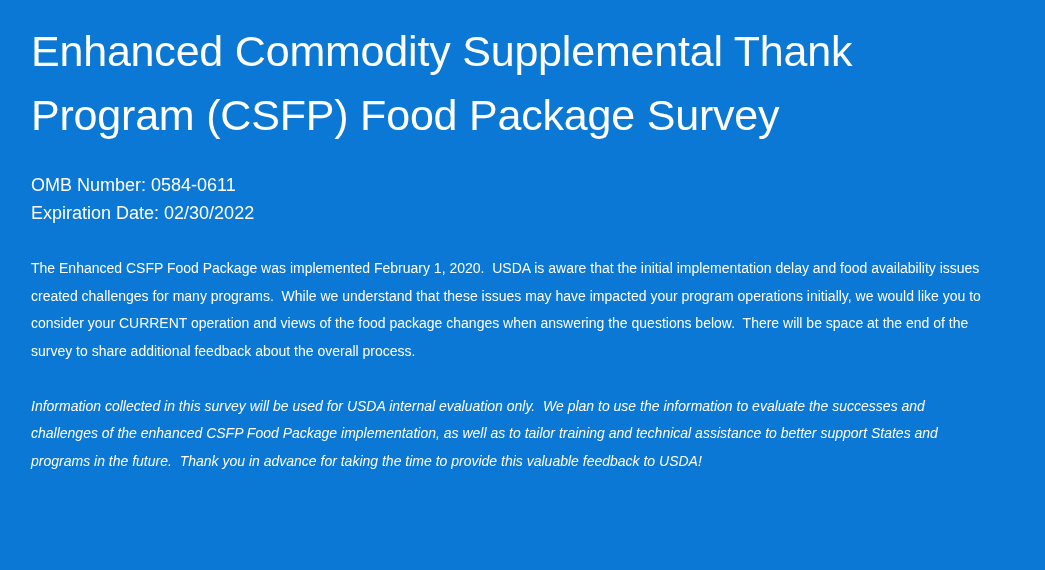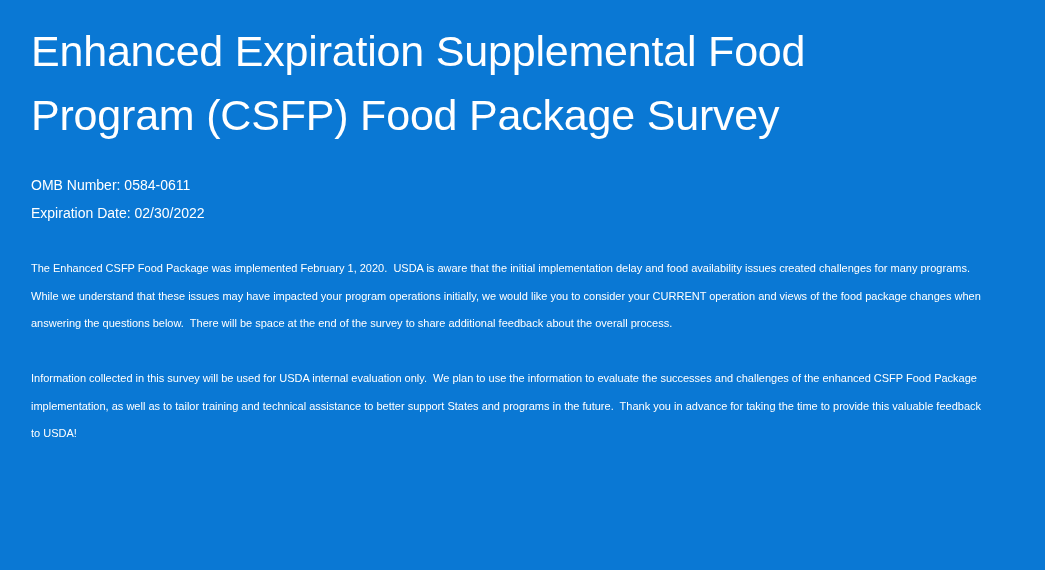--- a/index.html
+++ b/index.html
@@ -50,54 +50,55 @@
 
   
   .meta-block {
     position: absolute;
     top: 172px;
     left: 0;
     width: 600px;
   }
   .meta-line {
     color: #FFFFFF;
-    font-size: 14px;
+    font-size: 18px;
     font-weight: 400;
     line-height: 27.5px;
     white-space: nowrap;
   }
 
   
   .body-block {
     position: absolute;
     top: 255px;
     left: 0;
     width: 962px;
   }
   .body-para {
     margin: 0 0 27.5px 0;
     color: #FFFFFF;
-    font-size: 11px;
+    font-size: 14px;
     font-weight: 400;
     line-height: 27.5px;
     text-align: left;
     white-space: pre-wrap;
   }
   .body-para:last-child {
     margin-bottom: 0;
+    font-style: italic;
   }
 </style>
 </head>
 <body>
 
 <div id="survey-intro-page" style="background: rgb(10, 120, 212);">
 
   <div class="content-wrap">
 
-    <h1 class="survey-title">Enhanced Expiration Supplemental Food
+    <h1 class="survey-title">Enhanced Commodity Supplemental Thank
 Program (CSFP) Food Package Survey</h1>
 
     <div class="meta-block">
       <div class="meta-line">OMB Number: 0584-0611</div>
       <div class="meta-line">Expiration Date: 02/30/2022</div>
     </div>
 
     <div class="body-block">
       <p class="body-para">The Enhanced CSFP Food Package was implemented February 1, 2020.  USDA is aware that the initial implementation delay and food availability issues created challenges for many programs.  While we understand that these issues may have impacted your program operations initially, we would like you to consider your CURRENT operation and views of the food package changes when answering the questions below.  There will be space at the end of the survey to share additional feedback about the overall process.</p>
       <p class="body-para">Information collected in this survey will be used for USDA internal evaluation only.  We plan to use the information to evaluate the successes and challenges of the enhanced CSFP Food Package implementation, as well as to tailor training and technical assistance to better support States and programs in the future.  Thank you in advance for taking the time to provide this valuable feedback to USDA!</p>

